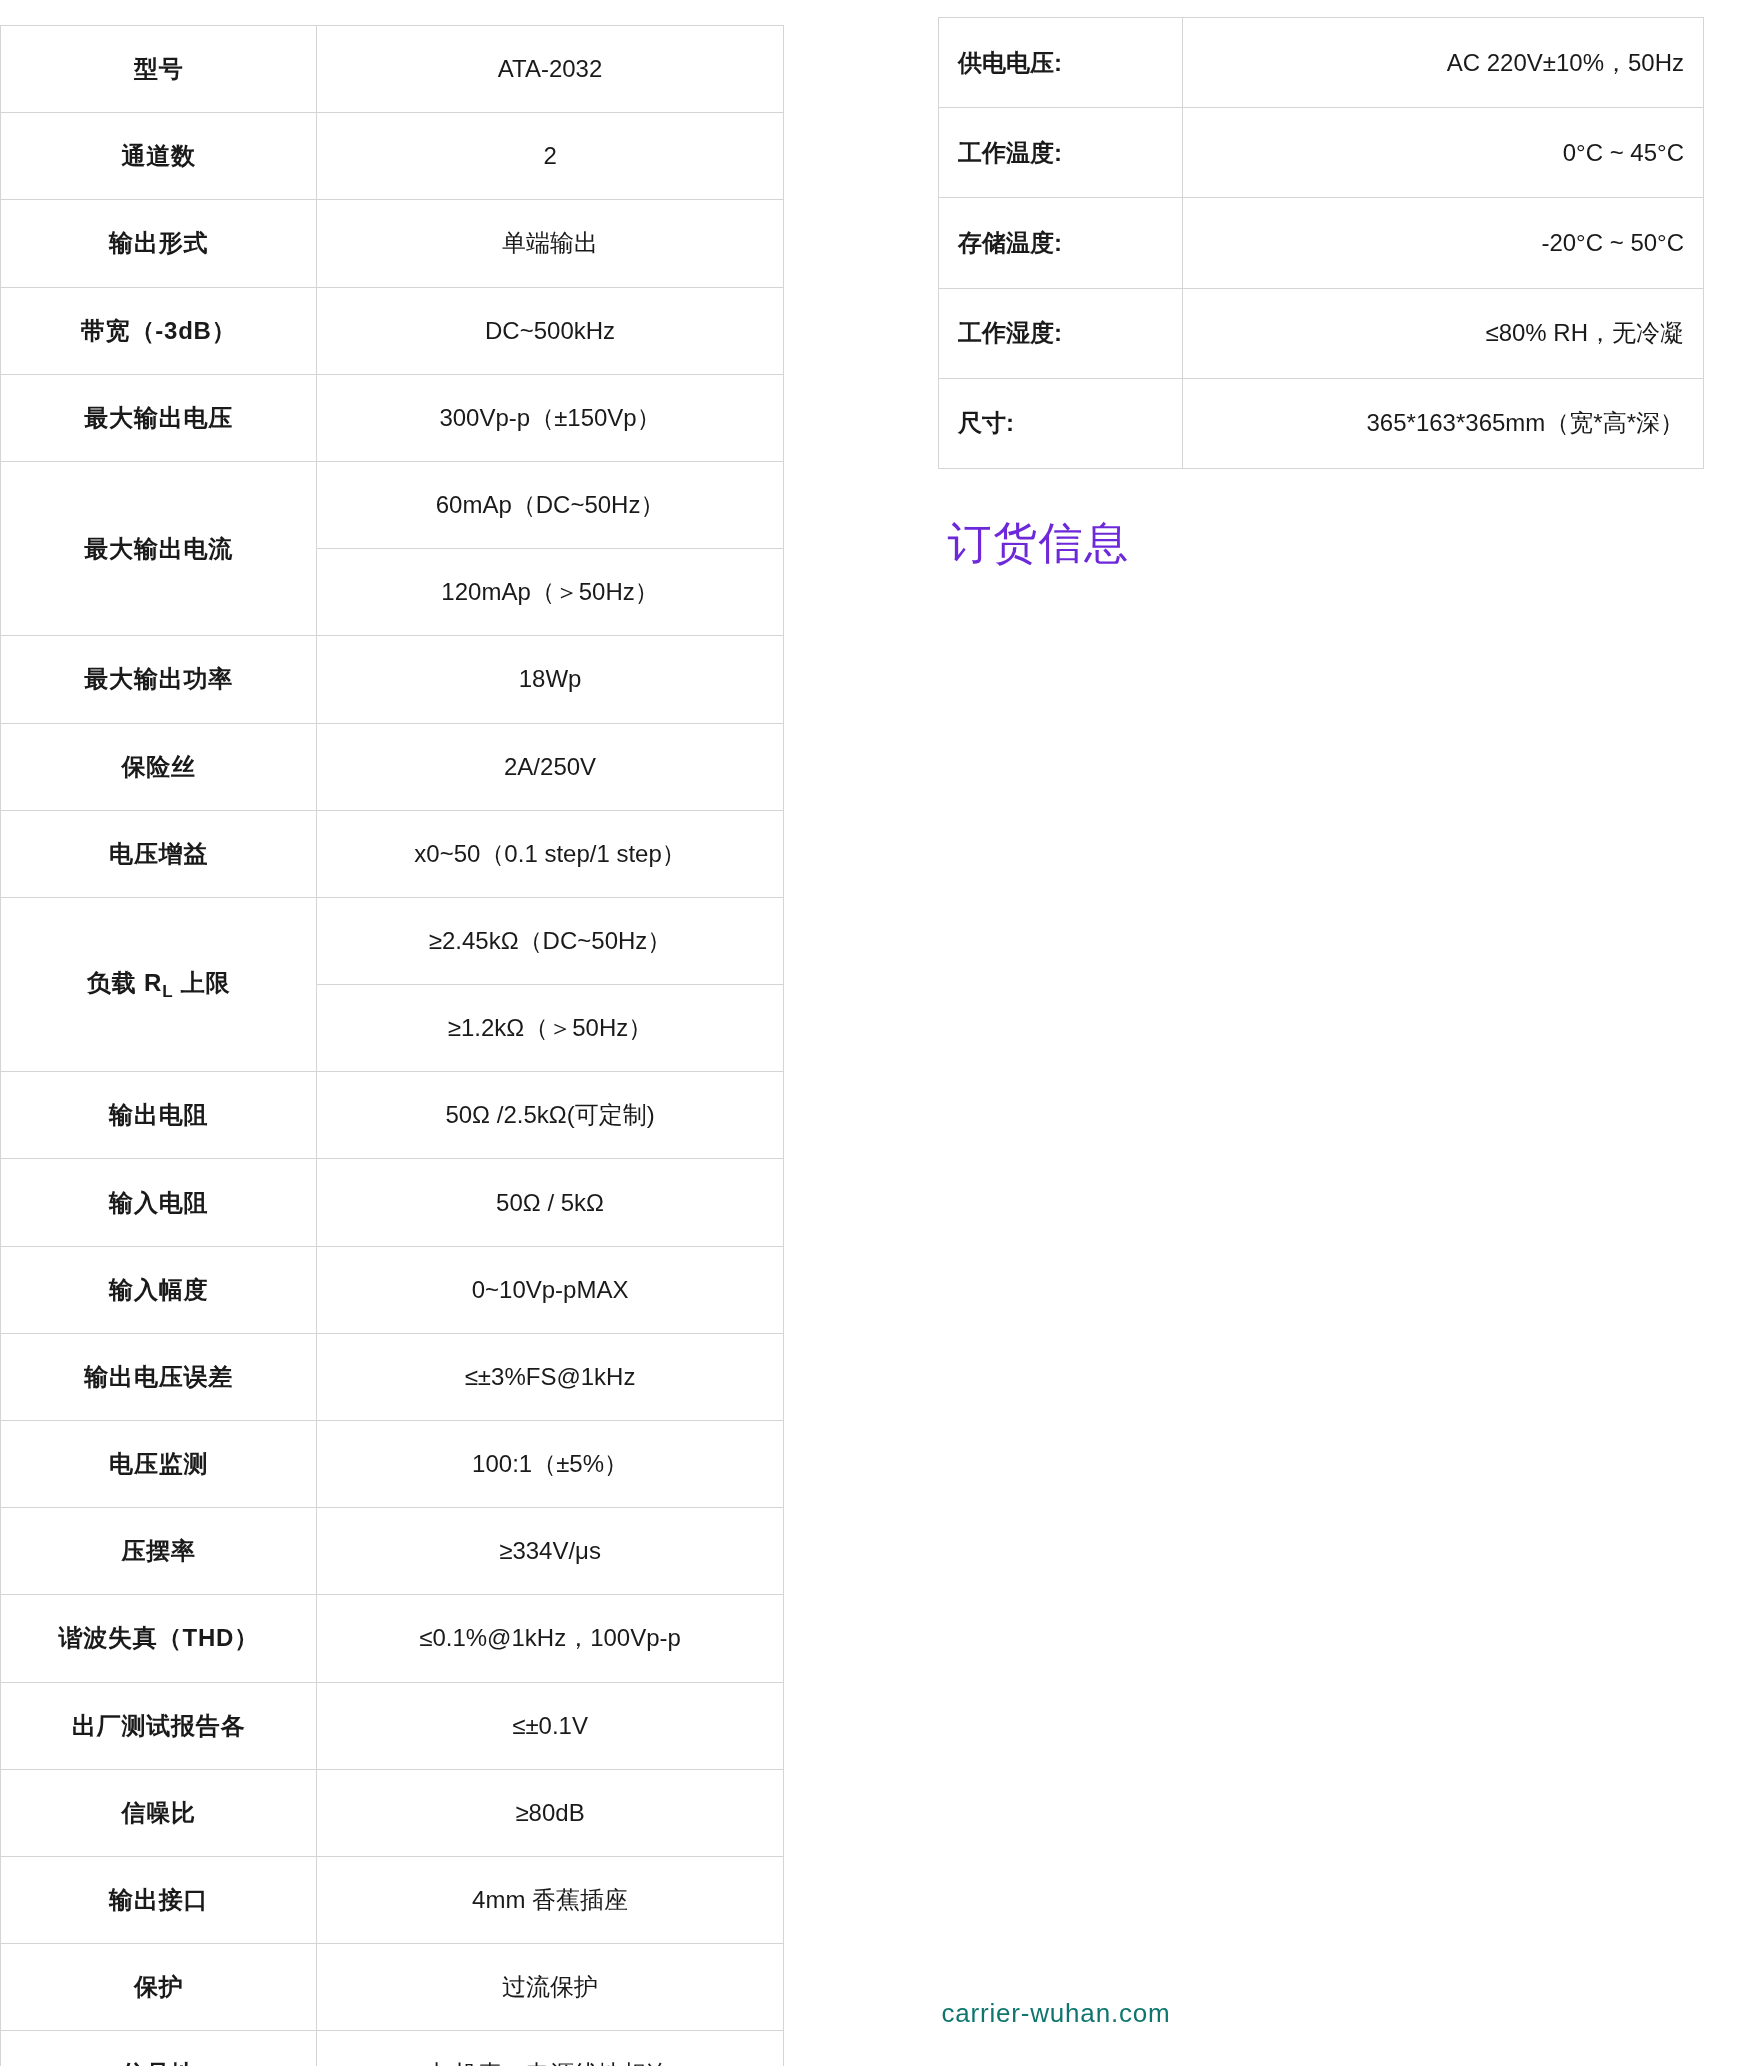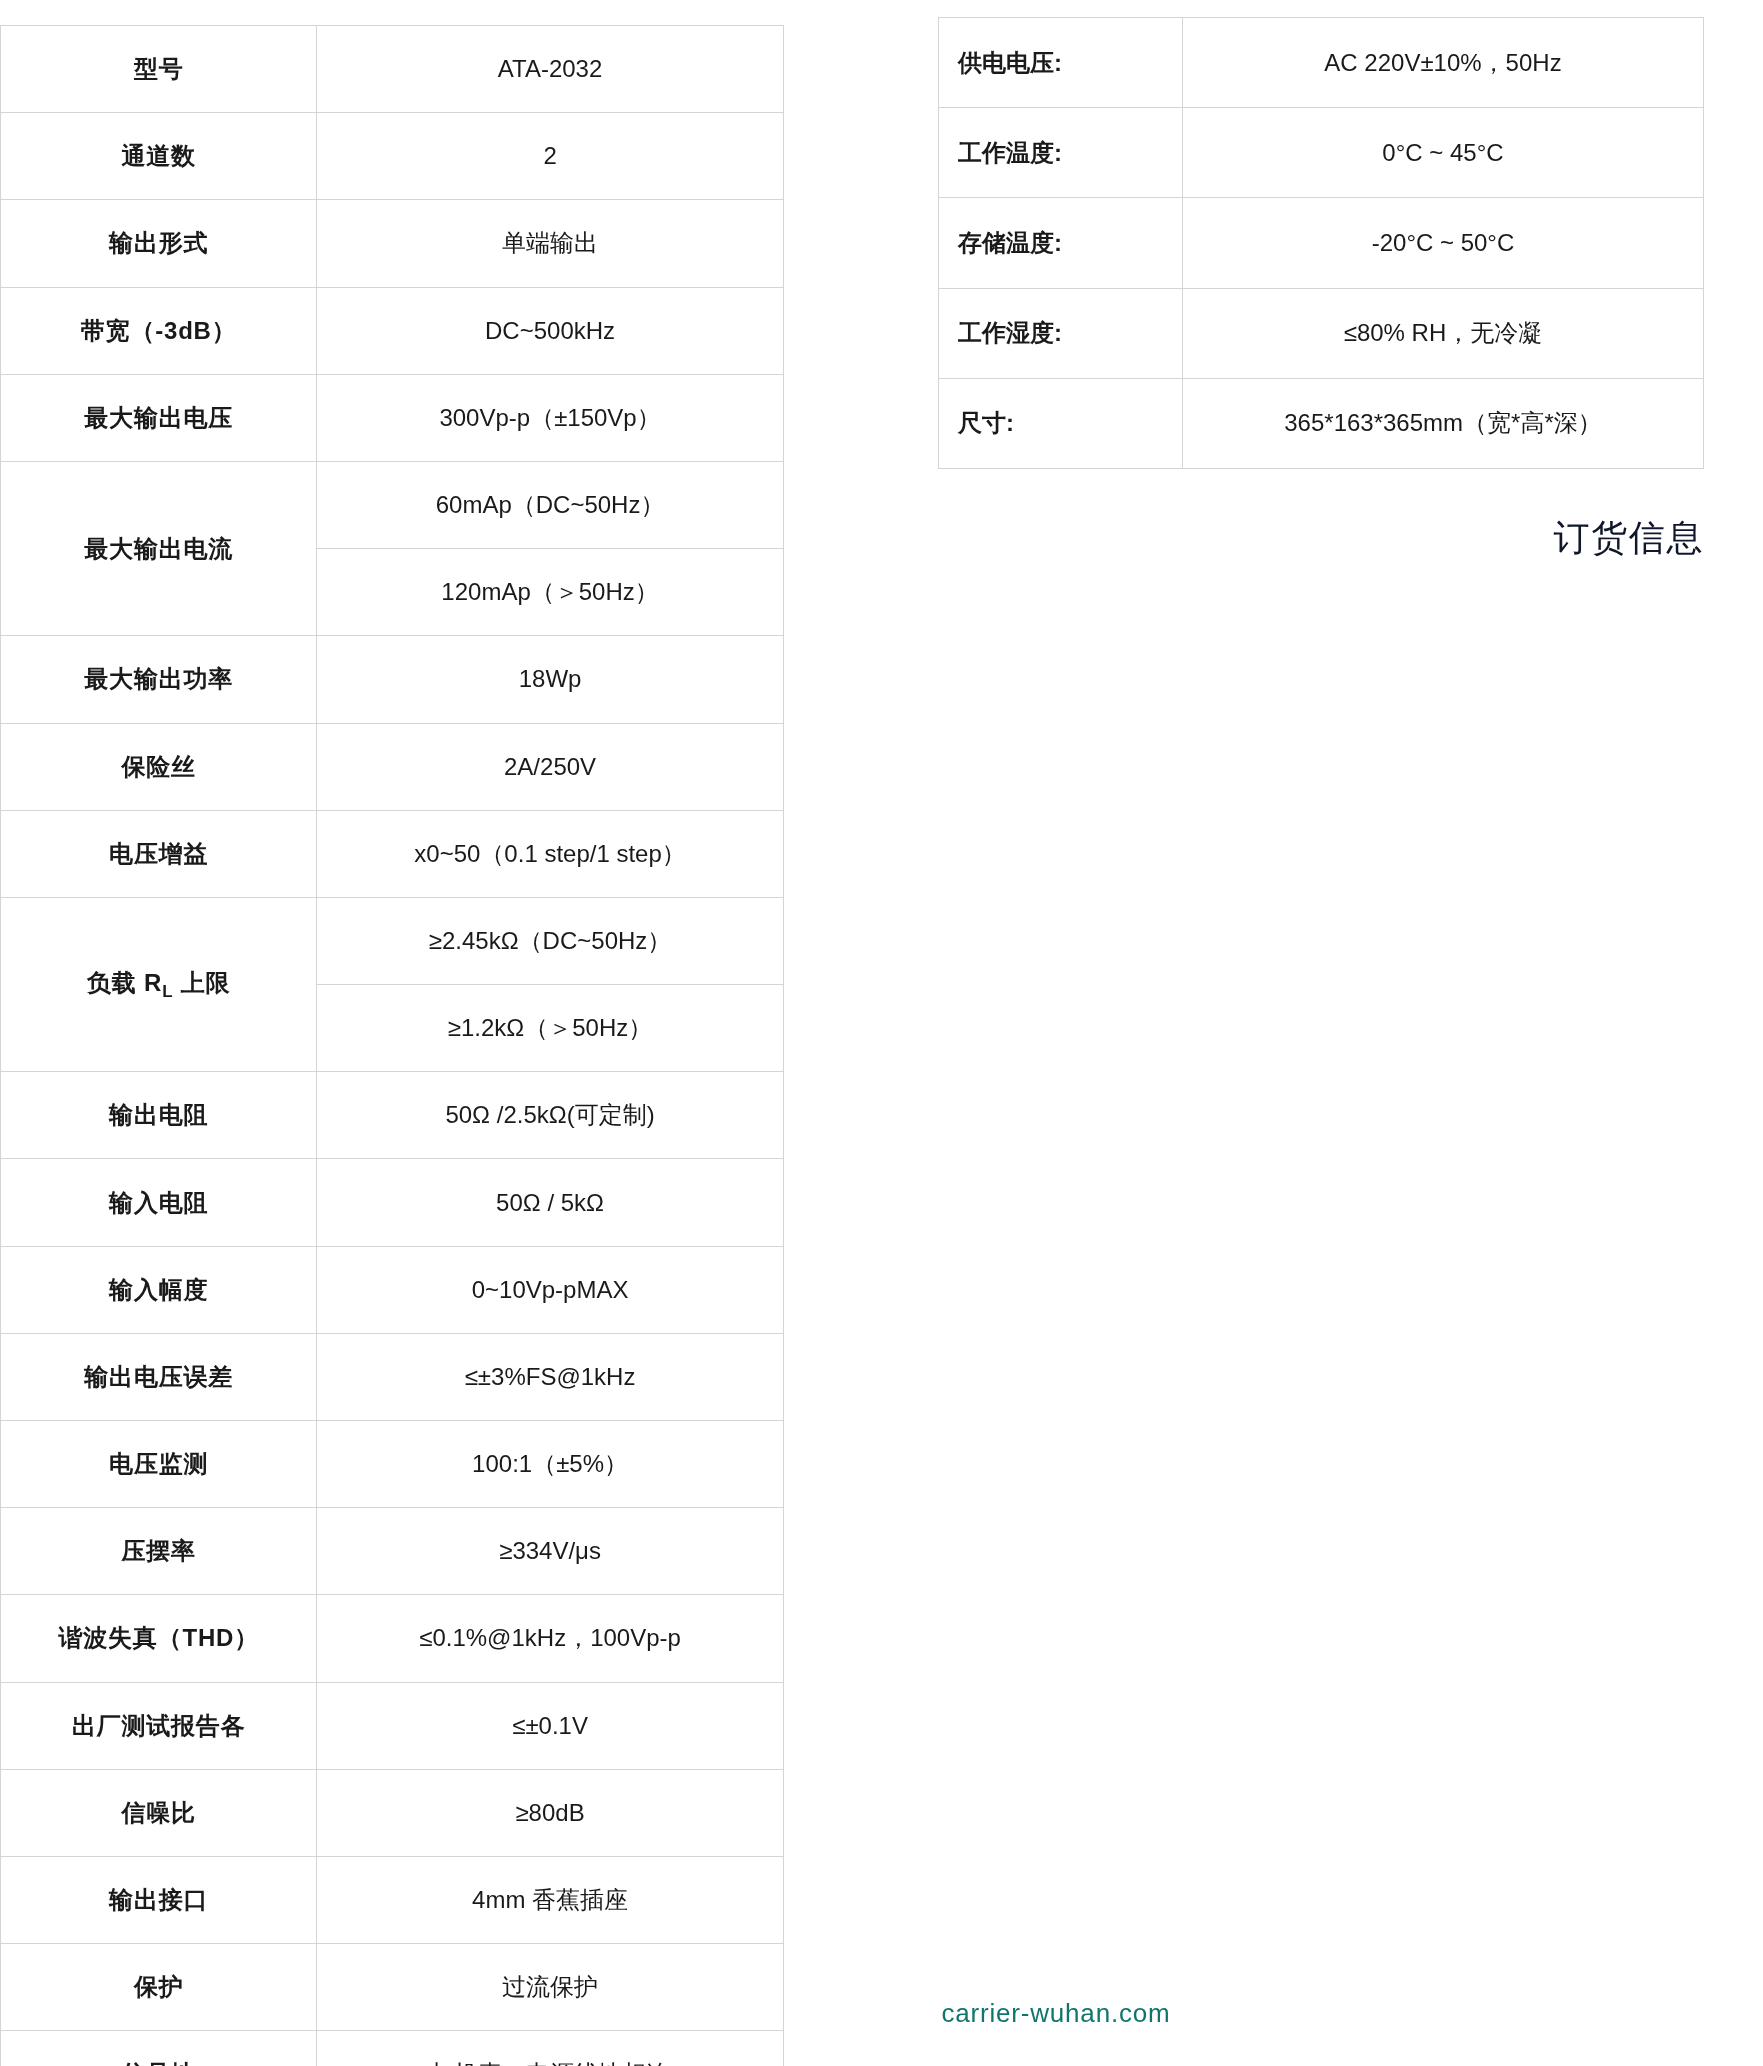--- a/index.html
+++ b/index.html
@@ -75,30 +75,29 @@
     vertical-align: middle;
     padding: 3.1px 19px;
   }
   .env-table td.label {
     width: 205px;
     font-weight: bold;
     text-align: left;
     margin-left: 44px;
   }
   .env-table td.value {
-    text-align: center;
+    text-align: right;
   }
 
   .order-heading {
-    font-size: 36px;
+    font-size: 44px;
     font-weight: normal;
     margin: 45px 0 23.5px 9.4px;
-    color: #0f172a;
+    color: #6d28d9;
     letter-spacing: 1.6px;
-    text-align: right;
   }
 
   .order-table td {
     border: 0.8px solid #d5d5d5;
     font-size: 24px;
     vertical-align: middle;
     padding: 17px 19px;
     height: 61px;
   }
   .order-table td.label {

